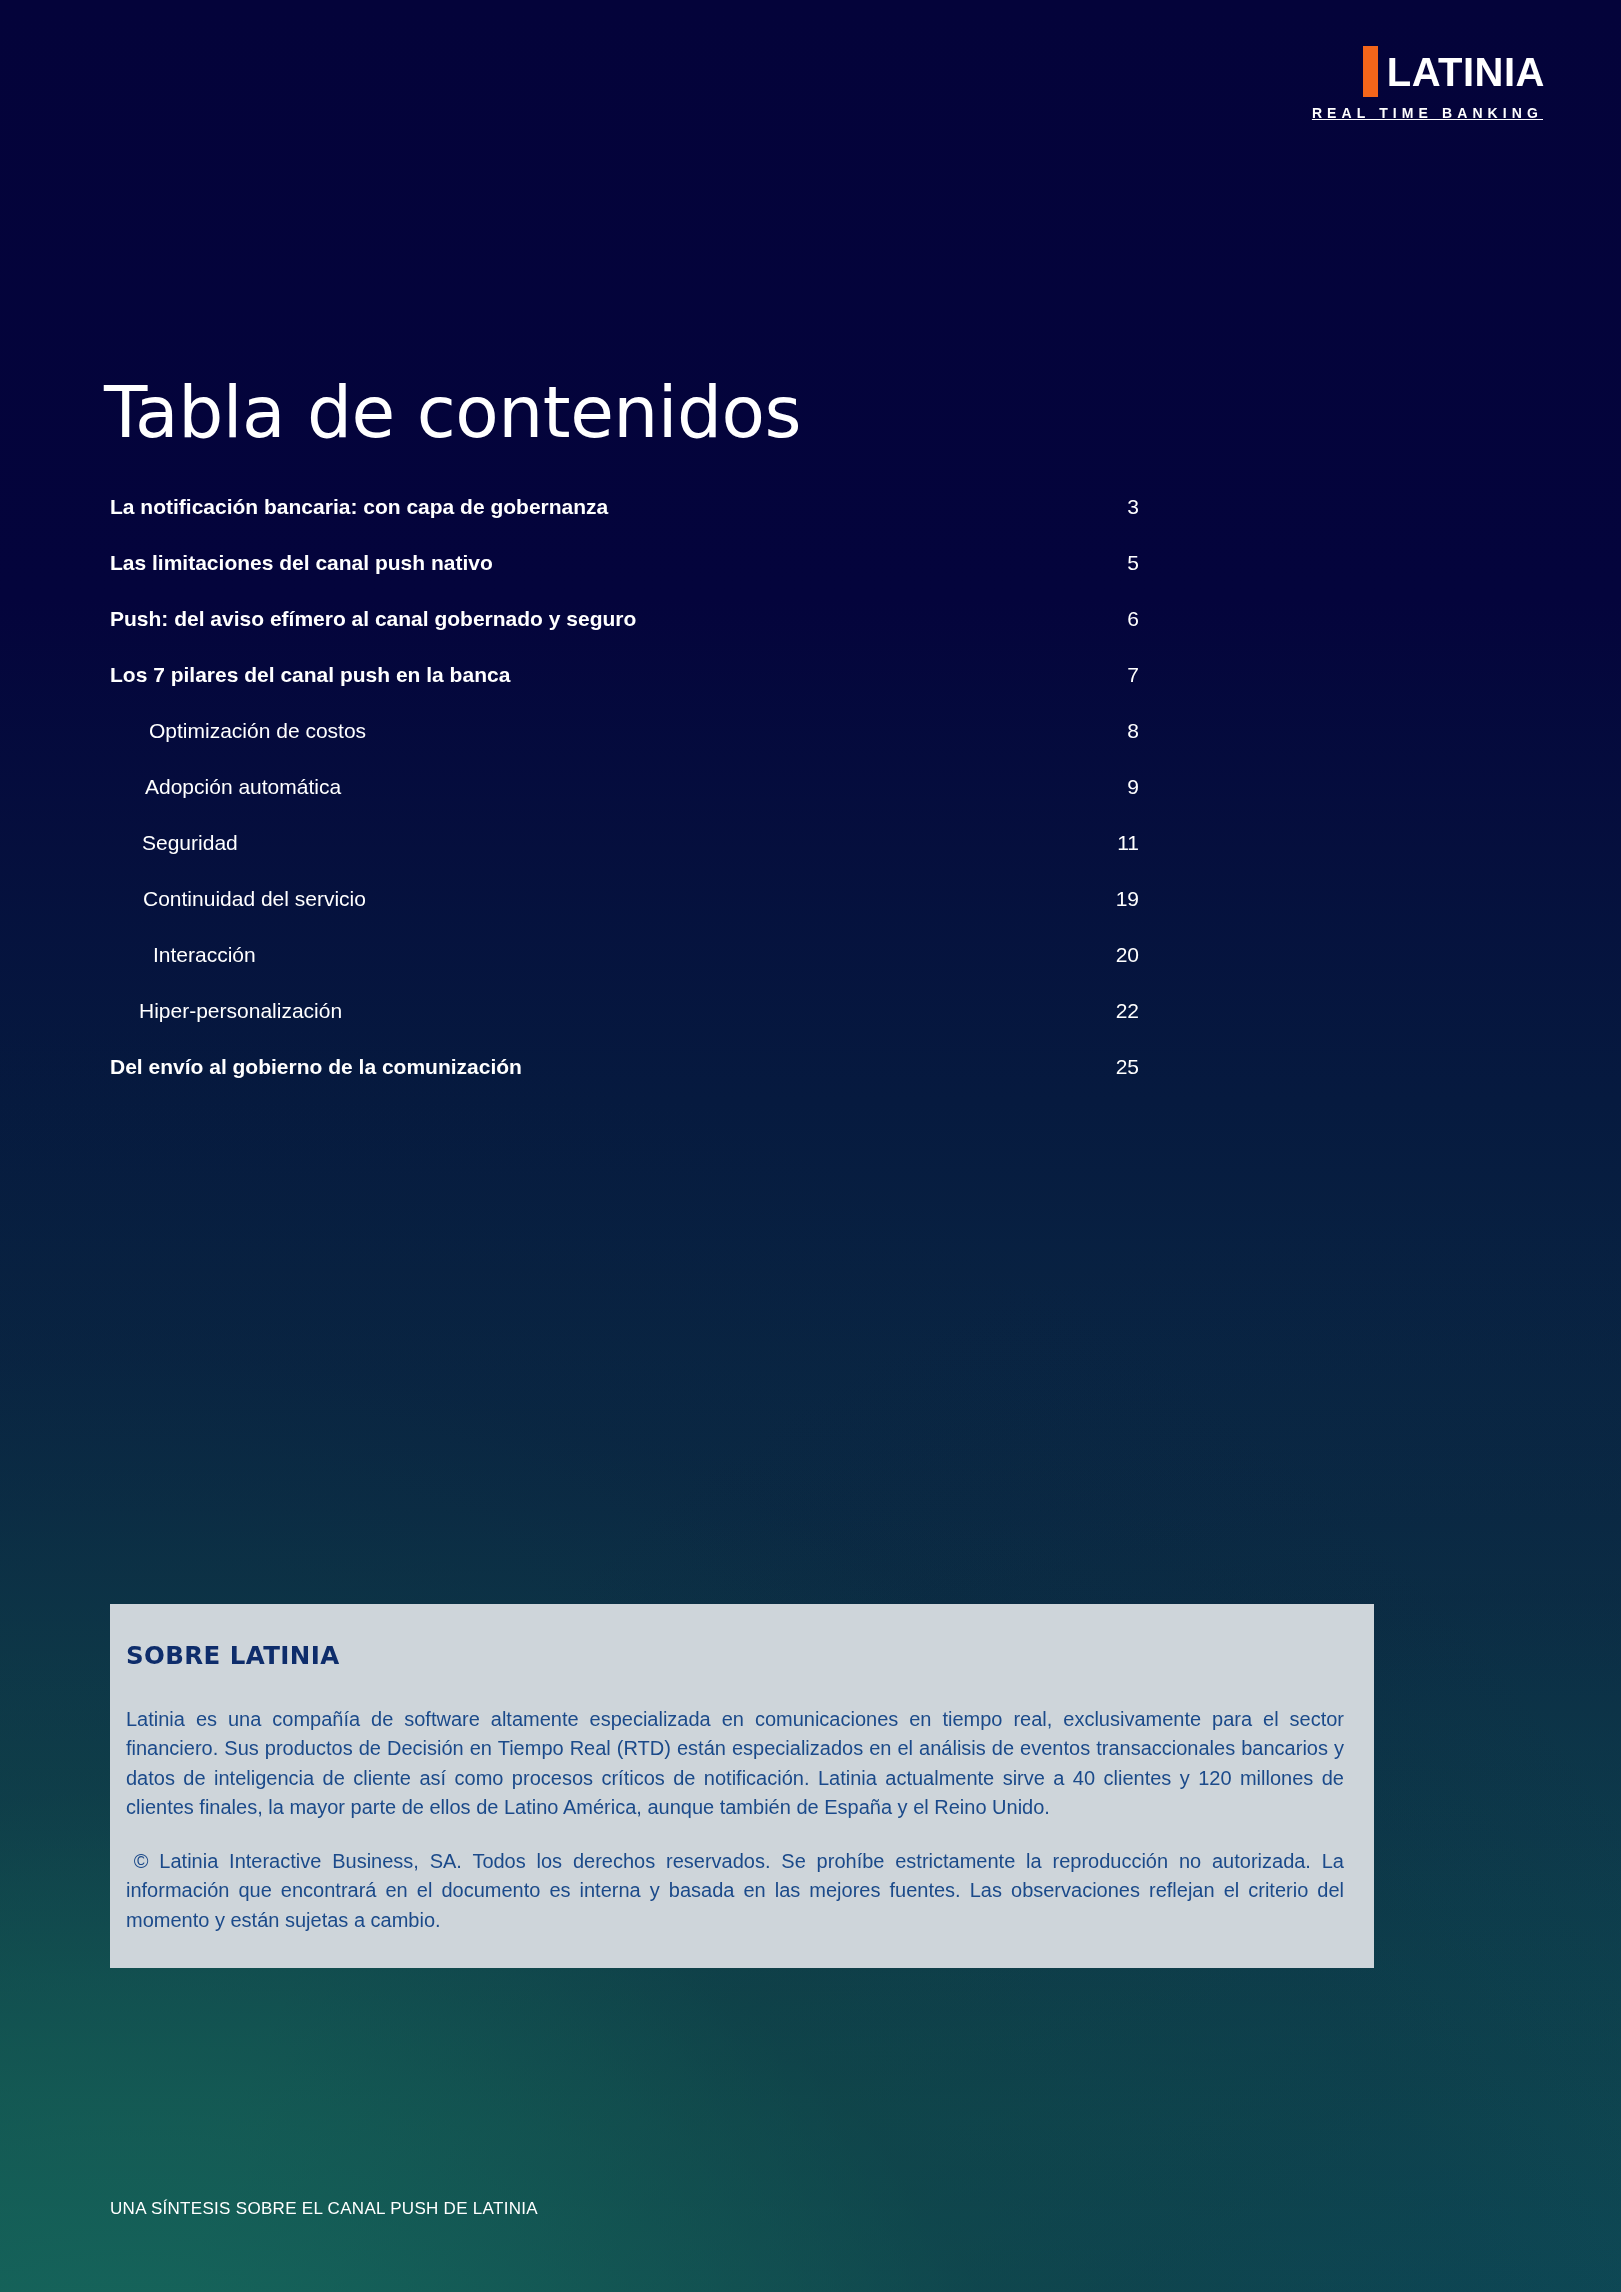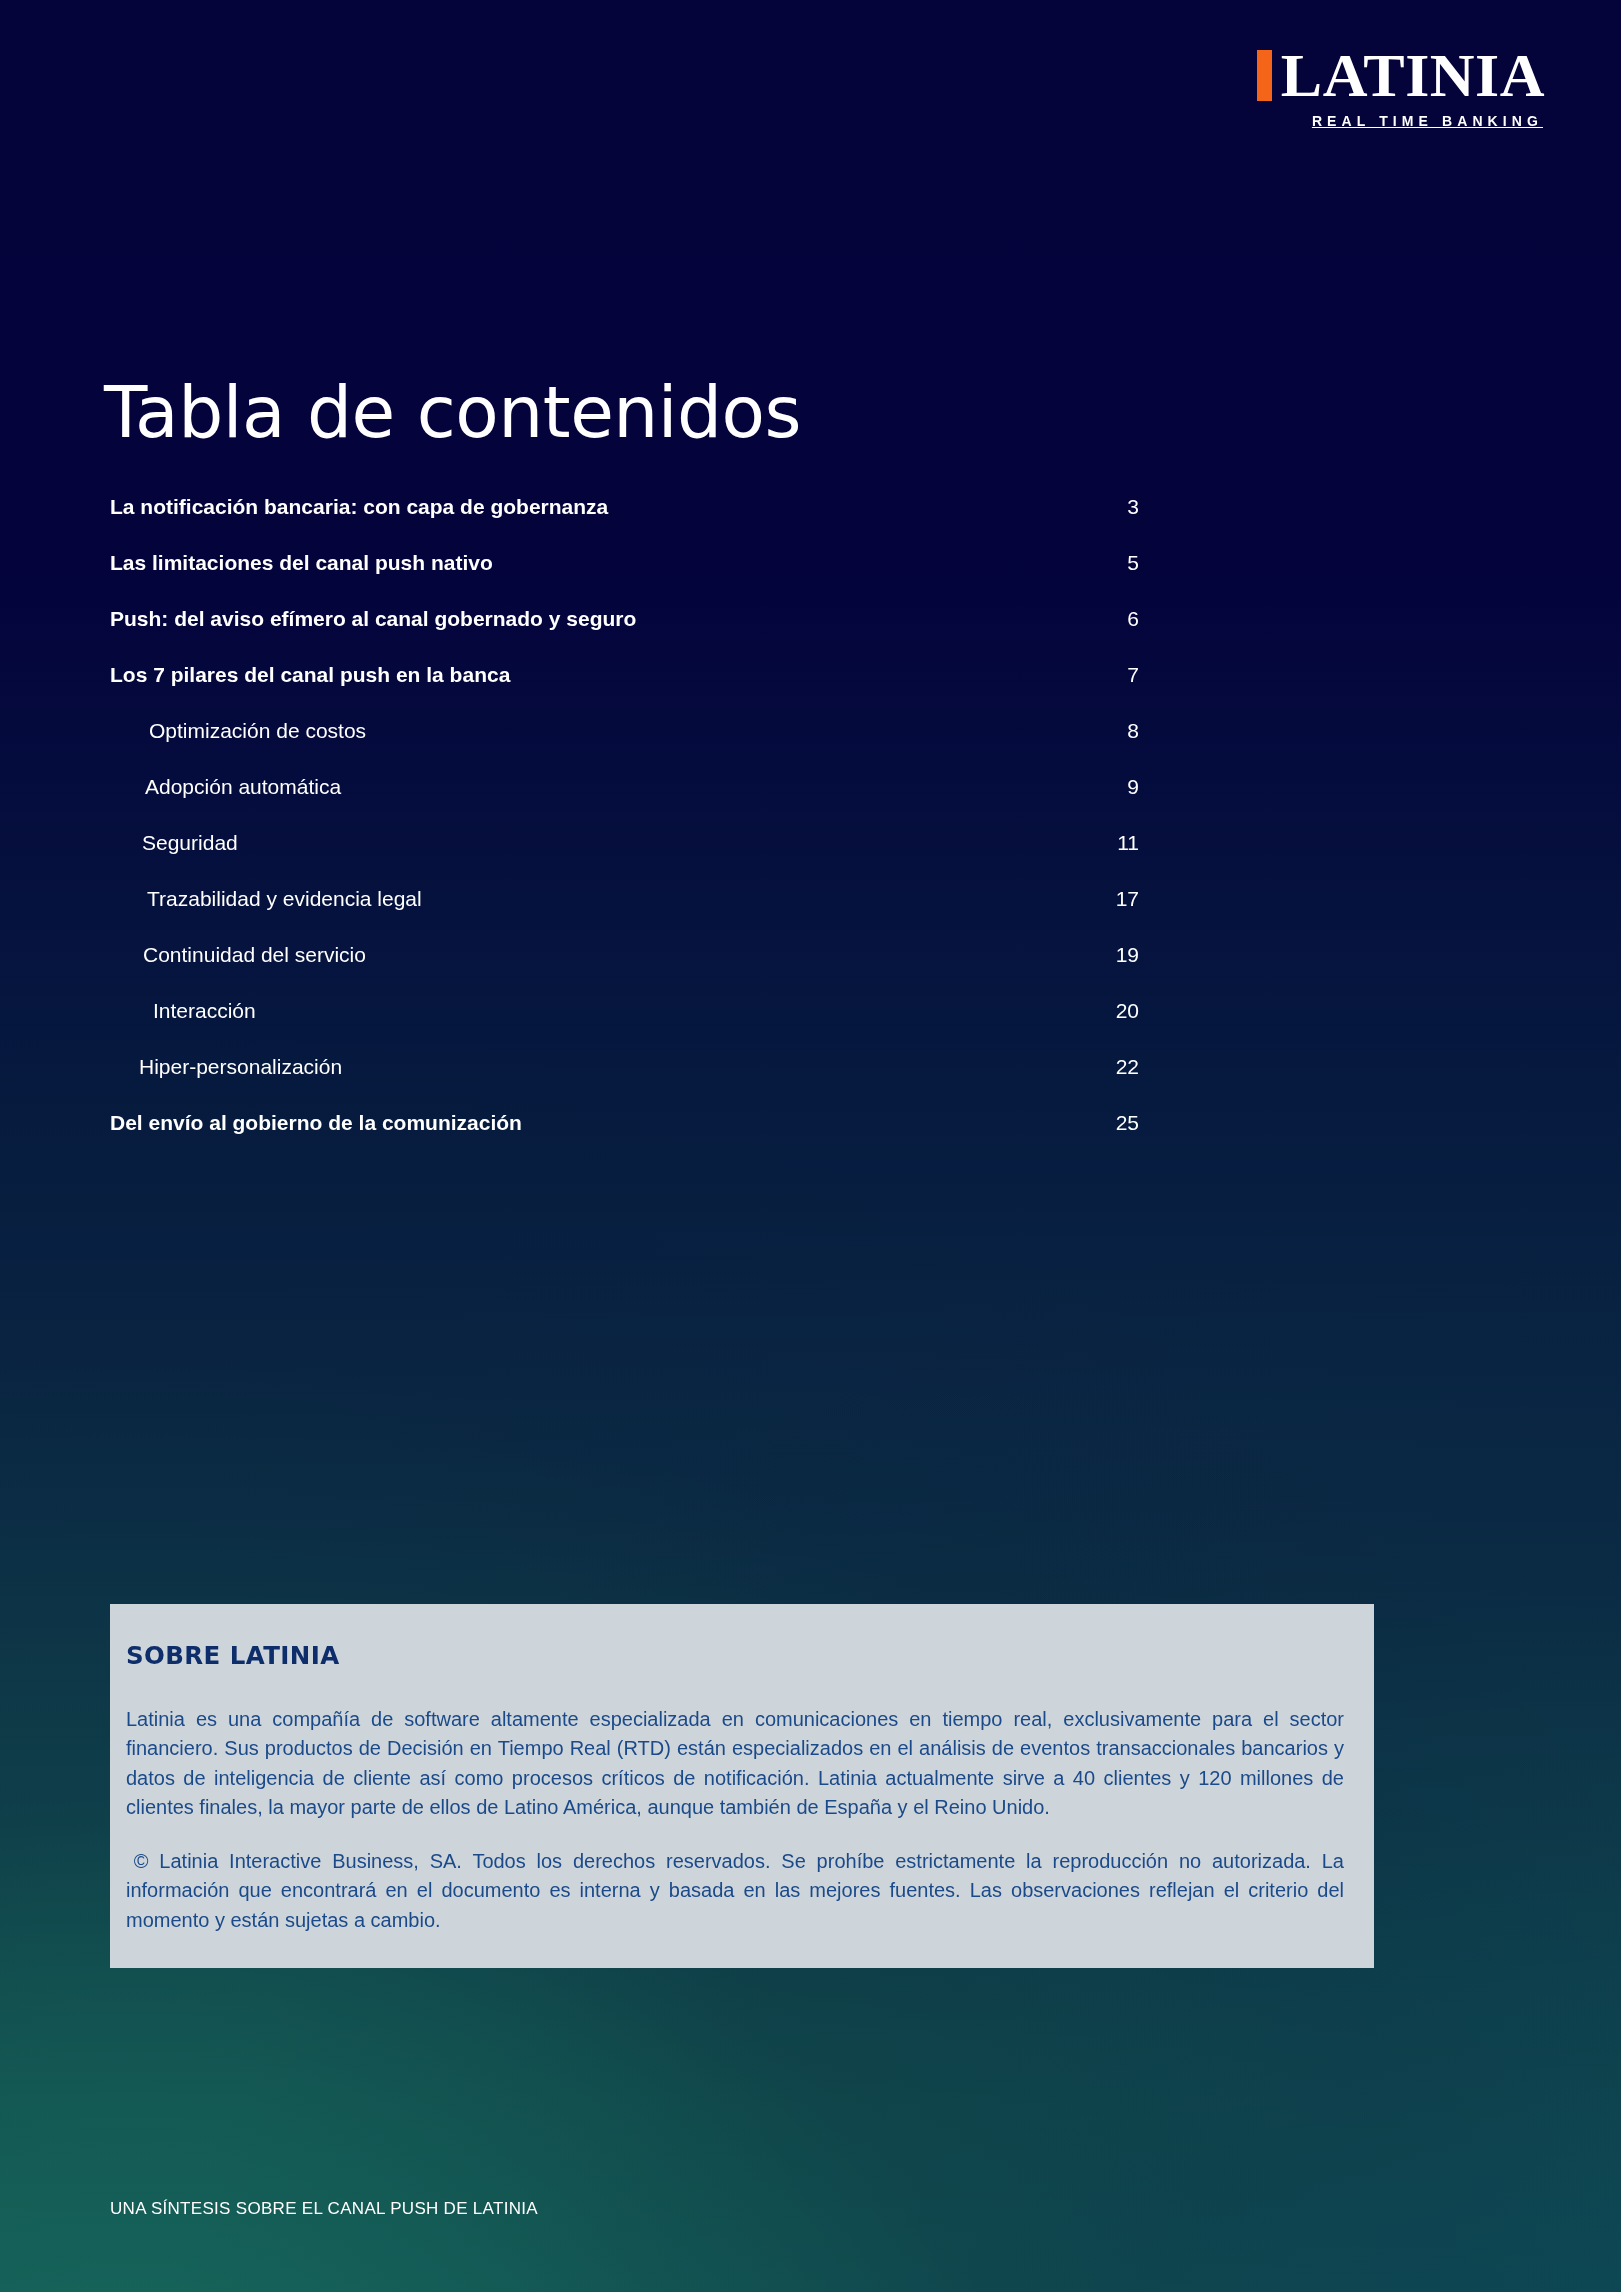--- a/index.html
+++ b/index.html
@@ -39,25 +39,25 @@
   }
   .logo-bar {
     width: 14.7px;
     height: 51px;
     background: #f4651a;
     margin-right: 8.8px;
     display: inline-block;
   }
   .logo-word {
     color: #ffffff;
-    font-size: 62px;
+    font-size: 40px;
     font-weight: bold;
     letter-spacing: 0.5px;
     line-height: 0.95;
-    font-family: Liberation Serif, serif;
+    font-family: Liberation Sans, sans-serif;
     text-align: right;
   }
   .logo-tag {
     color: #ffffff;
     font-size: 14px;
     font-weight: bold;
     letter-spacing: 5.1px;
     margin-top: 8.8px;
     margin-right: 2px;
     font-family: "Liberation Sans", sans-serif;
@@ -203,25 +203,20 @@
       <div class="toc-row level2 ind-2">
         <span class="toc-label">Adopción automática</span>
         <span class="toc-spacer"></span>
         <span class="toc-page">9</span>
       </div>
       <div class="toc-row level2 ind-3">
         <span class="toc-label">Seguridad</span>
         <span class="toc-spacer"></span>
         <span class="toc-page">11</span>
       </div>
-      <div class="toc-row level2 ind-4">
-        <span class="toc-label">Trazabilidad y evidencia legal</span>
-        <span class="toc-spacer"></span>
-        <span class="toc-page">17</span>
-      </div>
       <div class="toc-row level2 ind-5">
         <span class="toc-label">Continuidad del servicio</span>
         <span class="toc-spacer"></span>
         <span class="toc-page">19</span>
       </div>
       <div class="toc-row level2 ind-6">
         <span class="toc-label">Interacción</span>
         <span class="toc-spacer"></span>
         <span class="toc-page">20</span>
       </div>

